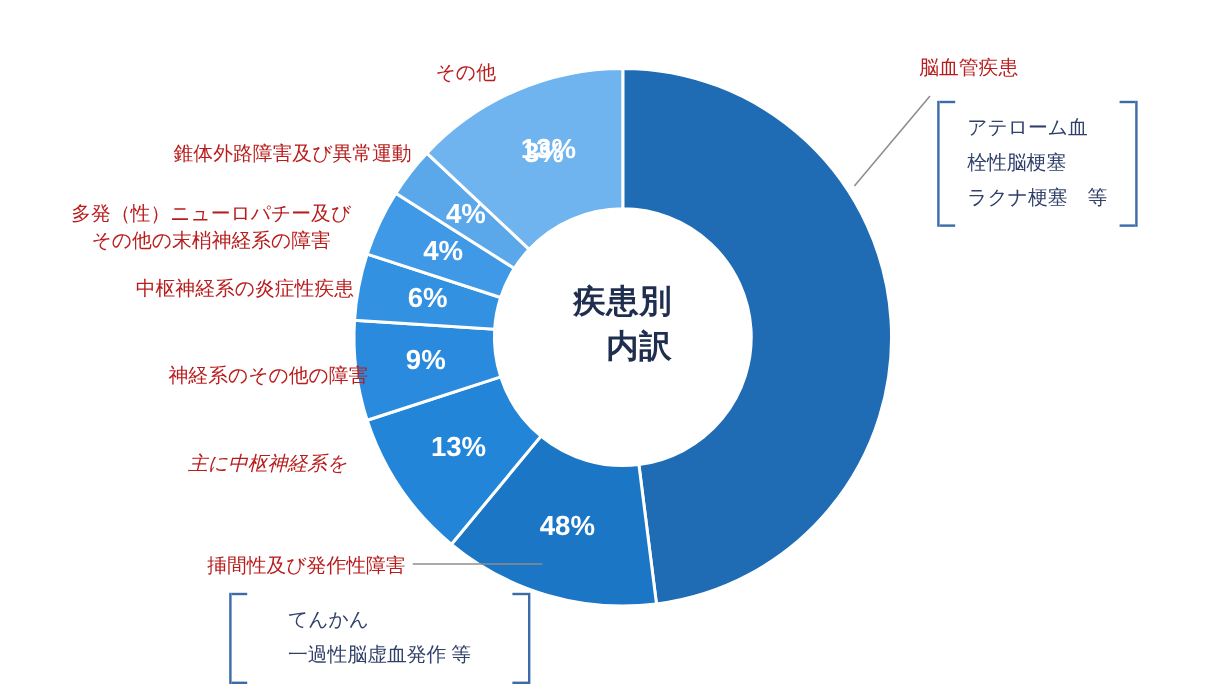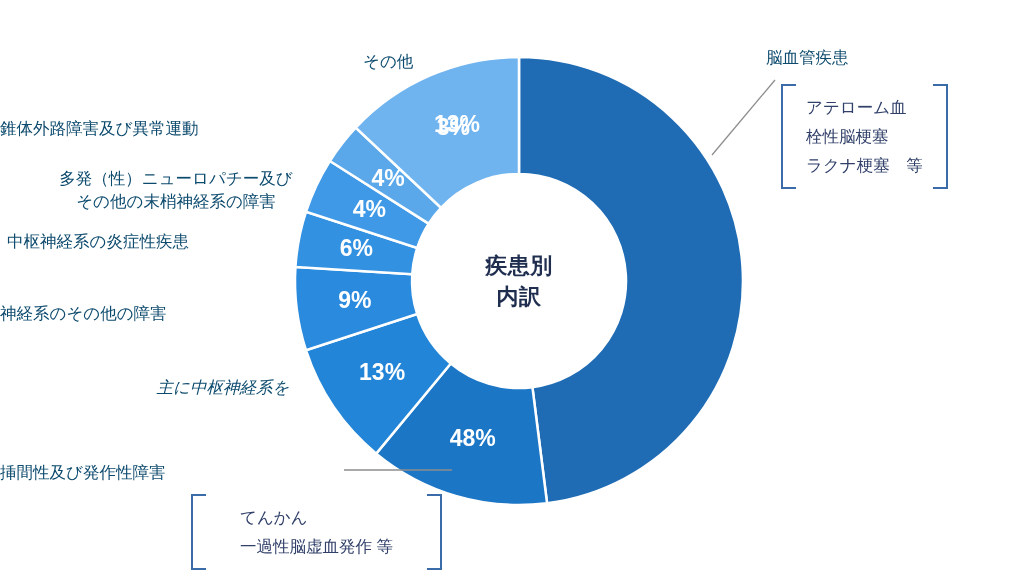--- a/index.html
+++ b/index.html
@@ -28,38 +28,38 @@
   }
   .slice-pct {
     font-family: "Liberation Sans", "DejaVu Sans", sans-serif;
     font-weight: bold;
     font-size: 23px;
     fill: #ffffff;
   }
   .center-title {
     position: absolute;
     left: 519px;
-    top: 281px;
+    top: 270px;
     transform: translate(-50%, -50%);
-    text-align: center;
+    text-align: right;
     font-weight: bold;
-    font-size: 22px;
+    font-size: 27px;
     line-height: 1.42;
     color: #1f2d4f;
     letter-spacing: 0.5px;
     white-space: nowrap;
   }
   .cat-label {
     position: absolute;
     font-size: 16.5px;
     line-height: 1.42;
-    color: #0c4a6e;
+    color: #b91c1c;
     white-space: nowrap;
   }
-  .cat-label.right-align { text-align: left; }
+  .cat-label.right-align { text-align: right; }
   .cat-label.center-align { text-align: center; margin-top: 8px; }
 
   .bracket-box {
     position: absolute;
     display: flex;
     align-items: stretch;
   }
   .bracket-arm {
     width: 13px;
     flex: none;
@@ -77,20 +77,21 @@
   .bracket-arm::before { top: 0; }
   .bracket-arm::after { bottom: 0; }
   .bracket-arm.left { border-left: 2px solid #3b6ba8; }
   .bracket-arm.right { border-right: 2px solid #3b6ba8; }
   .bracket-lines {
     padding: 9px 10px;
     font-size: 16.5px;
     line-height: 1.75;
     color: #31406a;
     white-space: nowrap;
+    font-family: Liberation Serif, serif;
   }
   .bracket-lines > div { }
 </style>
 </head>
 <body>
 
 <div id="chart-stage">
 
   <svg class="donut-svg" viewBox="0 0 1024 576">
 
@@ -146,21 +147,21 @@
 
   <div class="cat-label right-align" style="left:0px; top:117px; width:343px;">
     <span>錐体外路障害及び異常運動</span>
   </div>
 
   <div class="cat-label center-align" style="left:35px; top:159px; width:282px;">
     <div>多発（性）ニューロパチー及び</div>
     <div>その他の末梢神経系の障害</div>
   </div>
 
-  <div class="cat-label right-align" style="left:0px; top:230px; width:295px;padding-left:7px;">
+  <div class="cat-label right-align" style="left:0px; top:230px; width:295px;">
     <span>中枢神経系の炎症性疾患</span>
   </div>
 
   <div class="cat-label right-align" style="left:0px; top:302px; width:307px;">
     <span>神経系のその他の障害</span>
   </div>
 
   <div class="cat-label center-align" style="left:128px; top:368px; width:190px;font-style:italic;">
     <div>主に中枢神経系を</div>
   </div>

